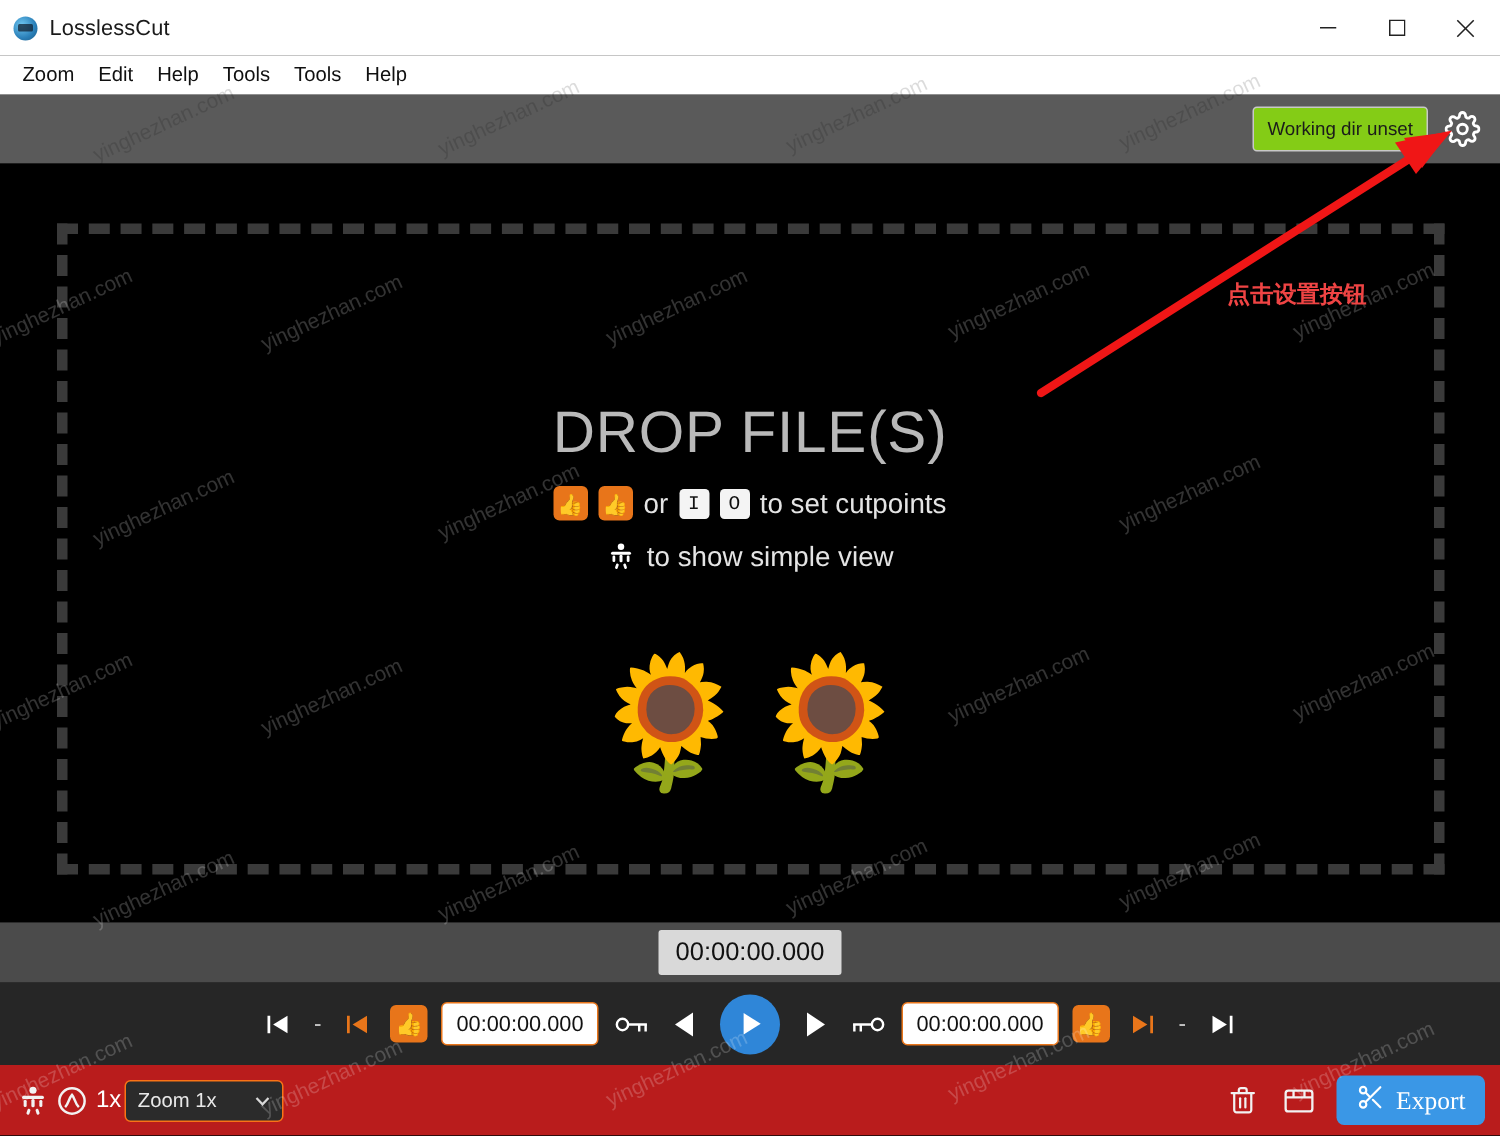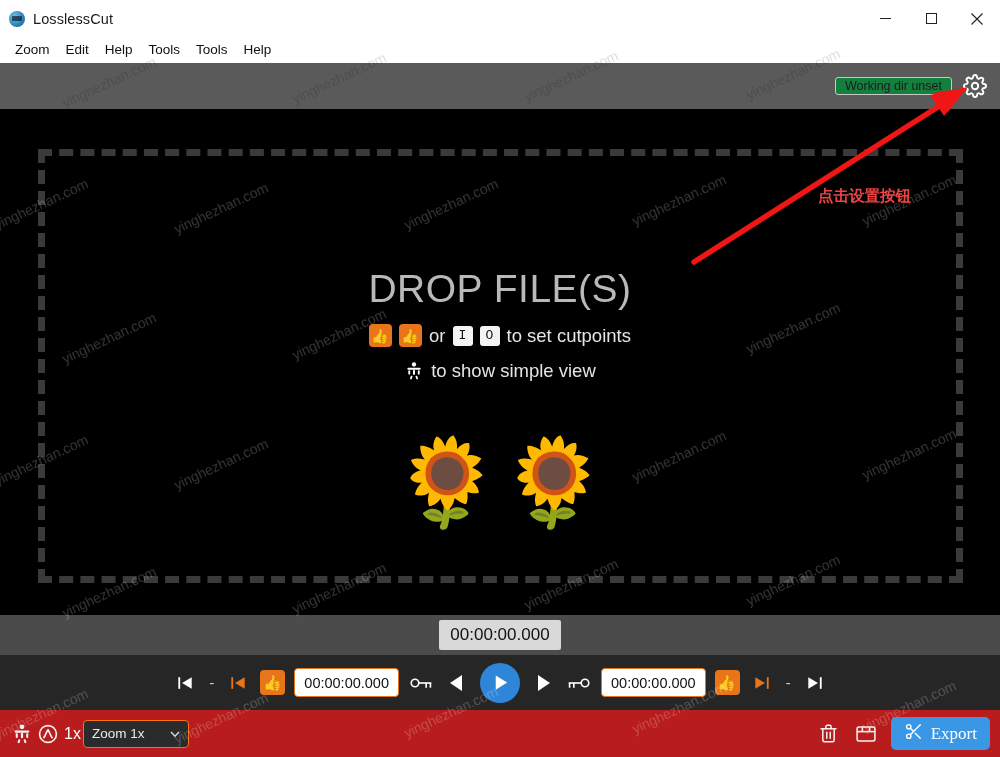--- a/index.html
+++ b/index.html
@@ -83,22 +83,22 @@
     height: 46px;
     background: #5a5a5a;
     display: flex;
     align-items: center;
     justify-content: flex-end;
     padding-right: 12px;
     flex: 0 0 auto;
     position: relative;
   }
   .workdir-btn {
-    height: 18px;
-    background: #15803d;
+    height: 30px;
+    background: #84cc16;
     border: 1px solid #c8c8c8;
     border-radius: 3px;
     font-size: 12.5px;
     color: #1b1b1b;
     padding: 0 9px;
     display: flex; align-items: center;
     margin-right: 10px;
   }
   .gear {
     width: 26px; height: 26px;

